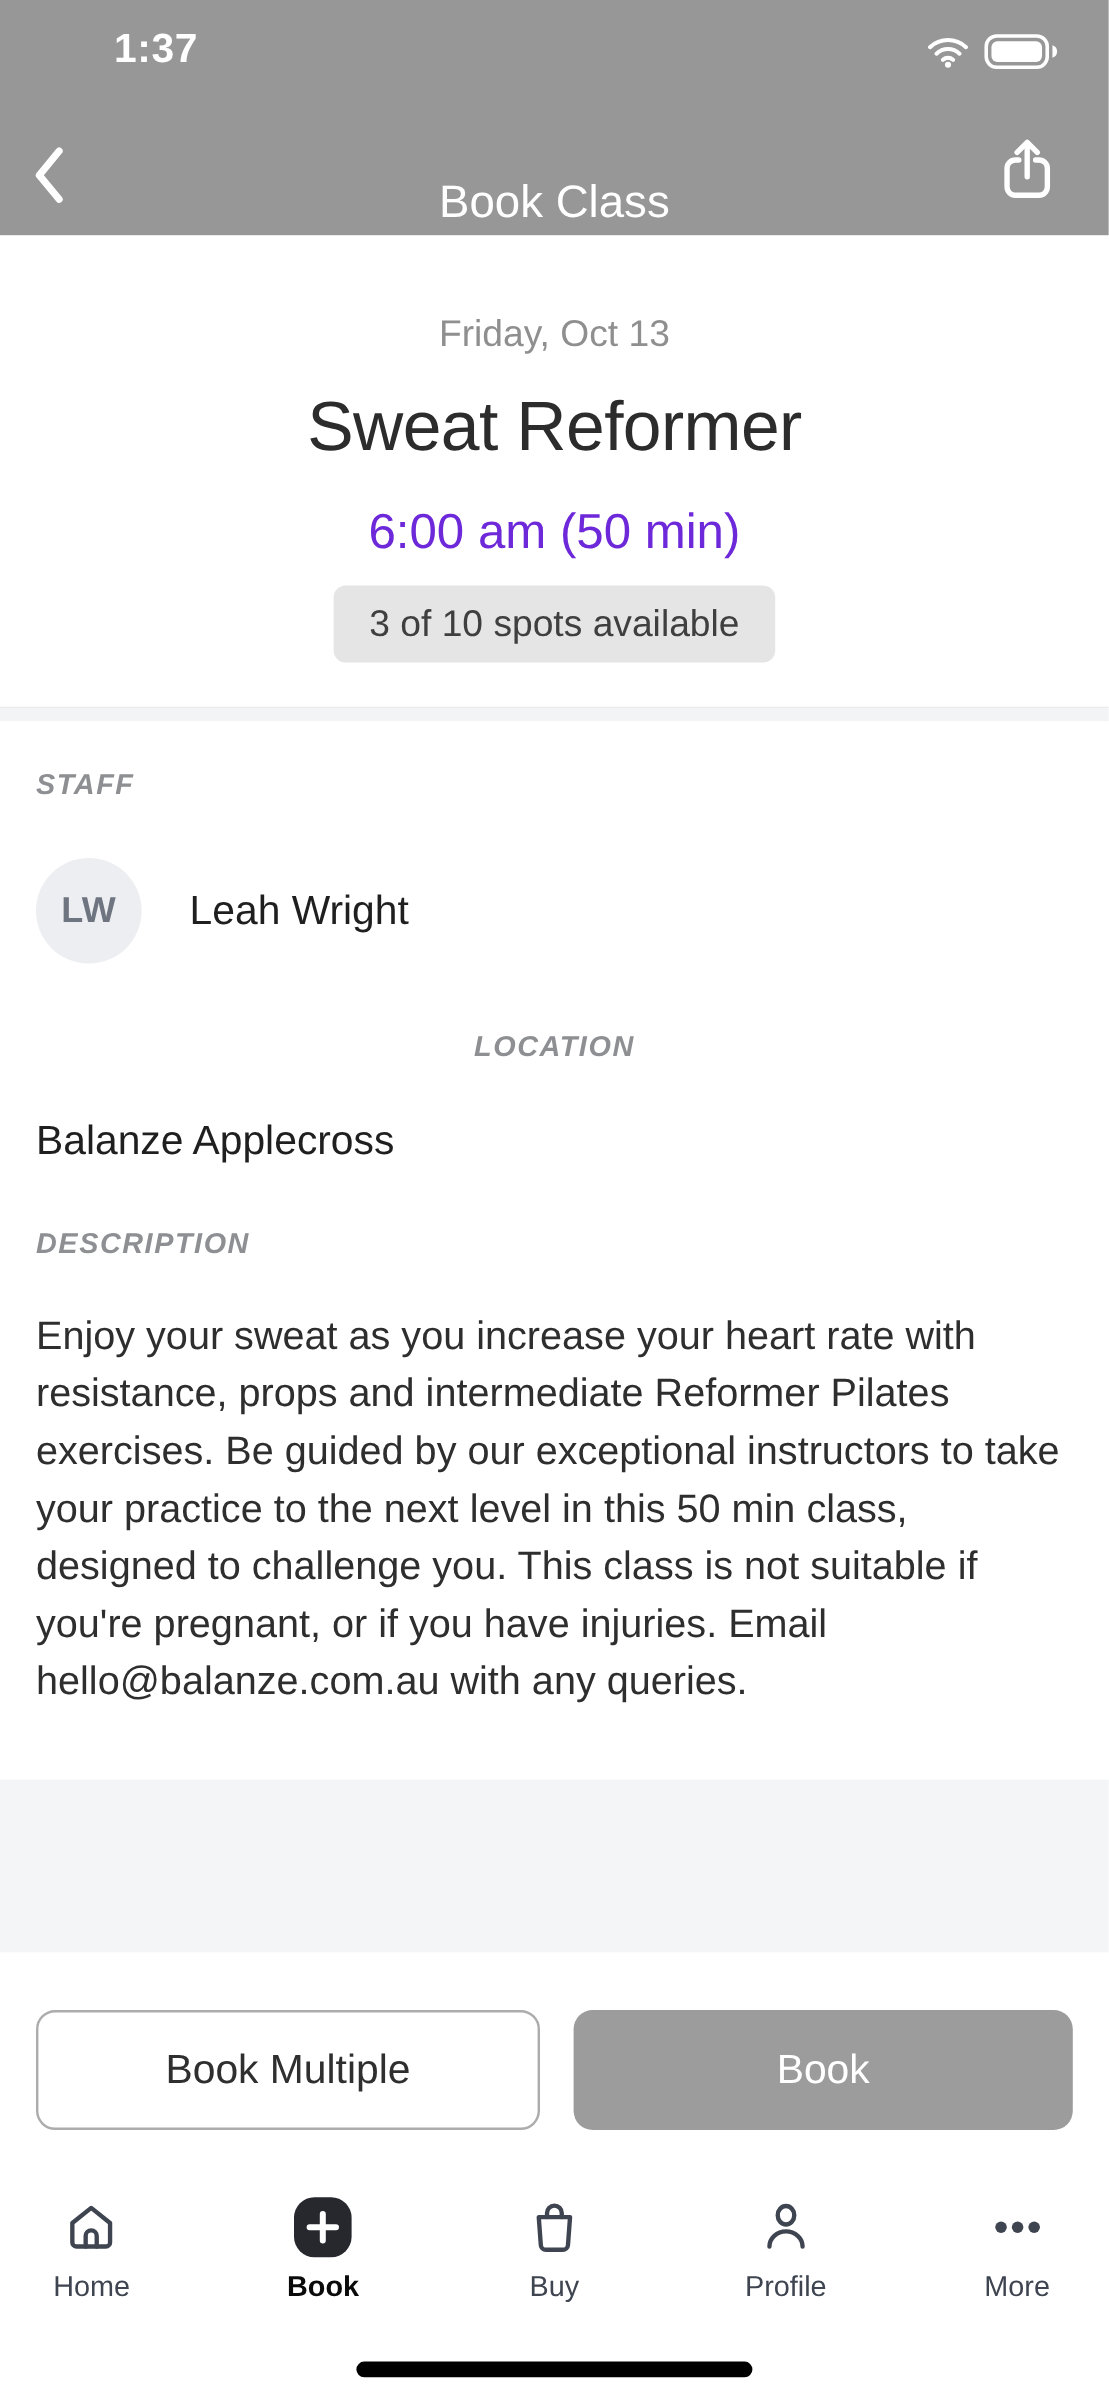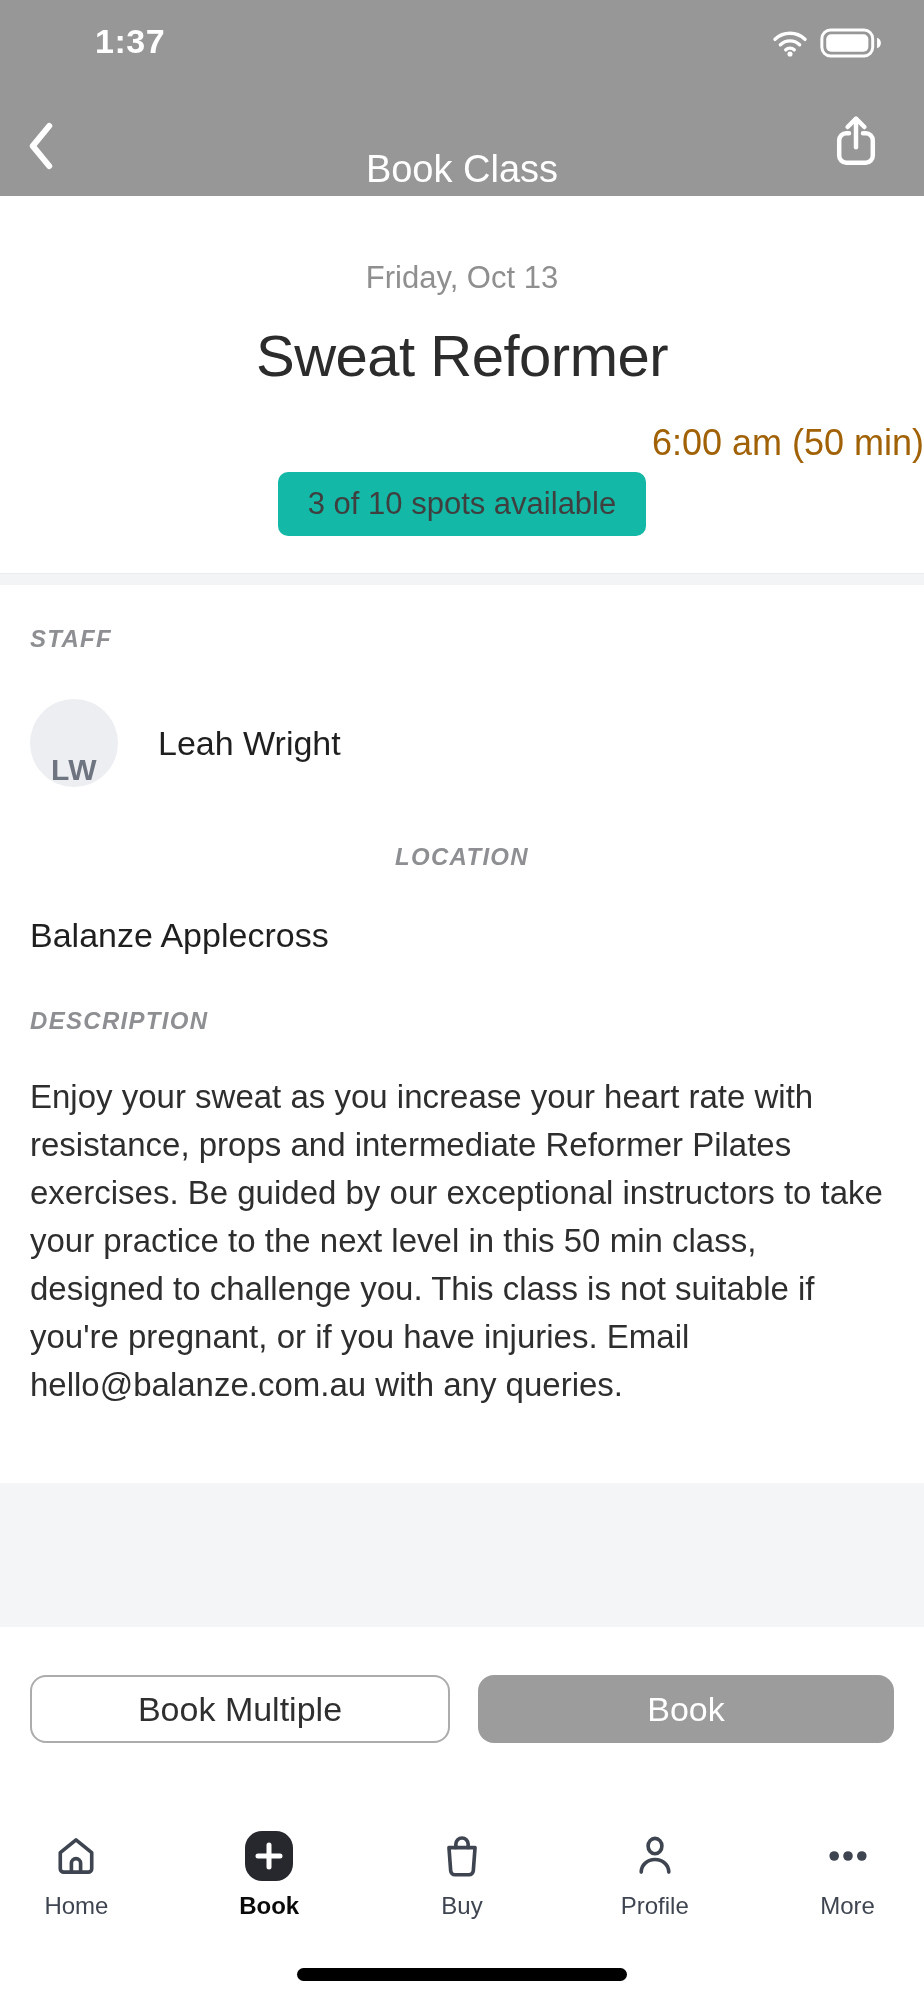--- a/index.html
+++ b/index.html
@@ -46,62 +46,62 @@
     position:absolute; right:40px; top:108px;
     width:56px; height:66px;
     background:none; border:none; cursor:pointer;
     display:flex; align-items:center; justify-content:center;
   }
 
   
   .hero { text-align:center; padding-top:64px; padding-bottom:37px; }
   .class-date { font-size:31px; line-height:36px; color:#8f8f8f; }
   .class-title { margin-top:28px; font-size:58px; line-height:64px; font-weight:400; color:#2c2c2c; letter-spacing:-0.5px; }
-  .class-time { margin-top:36px; font-size:36px; line-height:38px; color:#a16207;text-align:right; }
+  .class-time { margin-top:36px; font-size:41px; line-height:38px; color:#6d28d9; }
   .badge {
-    display:inline-block; margin-top:10px;
+    display:inline-block; margin-top:26px;
     height:64px; line-height:64px; padding:0 30px;
-    background:#14b8a6; border-radius:10px;
+    background:#e5e5e5; border-radius:10px;
     font-size:31px; color:#3f3f3f;
   }
   .divider { width:100%; height:12px; background:#f3f4f6; border-top:1px solid #ececee; }
 
   
   .details { padding:0 30px; }
   .section-label {
     margin-top:40px;
     font-size:24px; font-weight:700; letter-spacing:1.3px;
     color:#8d8f92;
     font-style:italic;
   }
   .section-label.loc { margin-top:56px;text-align:center; }
   .section-label.desc { margin-top:52px; }
   .staff-row { margin-top:46px; display:flex; align-items:center; gap:40px; cursor:pointer; }
   .avatar {
     width:88px; height:88px; border-radius:50%;
     background:#edeef1;
-    display:flex; align-items:flex-end; justify-content:center;
+    display:flex; align-items:center; justify-content:center;
   }
   .avatar span { font-size:30px; font-weight:700; color:#6e7480; letter-spacing:.5px; }
   .staff-name { font-size:34px; color:#1f1f1f; }
   .section-text { margin-top:44px; font-size:34px; line-height:40px; color:#1f1f1f; }
   .description-text {
     margin-top:38px;
     width:866px;
     font-size:33px; line-height:48px; color:#2e2e2e;
   }
 
   
   .spacer-band { position:absolute; left:0; top:1483px; width:100%; height:144px; background:#f4f5f7; }
   .actions {
     position:absolute; left:30px; right:30px; top:1675px;
     display:flex; gap:28px;
   }
   .btn {
-    flex:1; height:68px; border-radius:16px;
+    flex:1; height:100px; border-radius:16px;
     font-family:inherit; font-size:34px; cursor:pointer;
     display:flex; align-items:center; justify-content:center;
   }
   .btn-outline { background:#ffffff; border:2px solid #acacac; color:#2f2f2f; }
   .btn-filled  { background:#9c9c9c; border:none; color:#ffffff; }
 
   
   .tab-bar {
     position:absolute; left:0; top:1828px; width:100%;
     display:flex;

